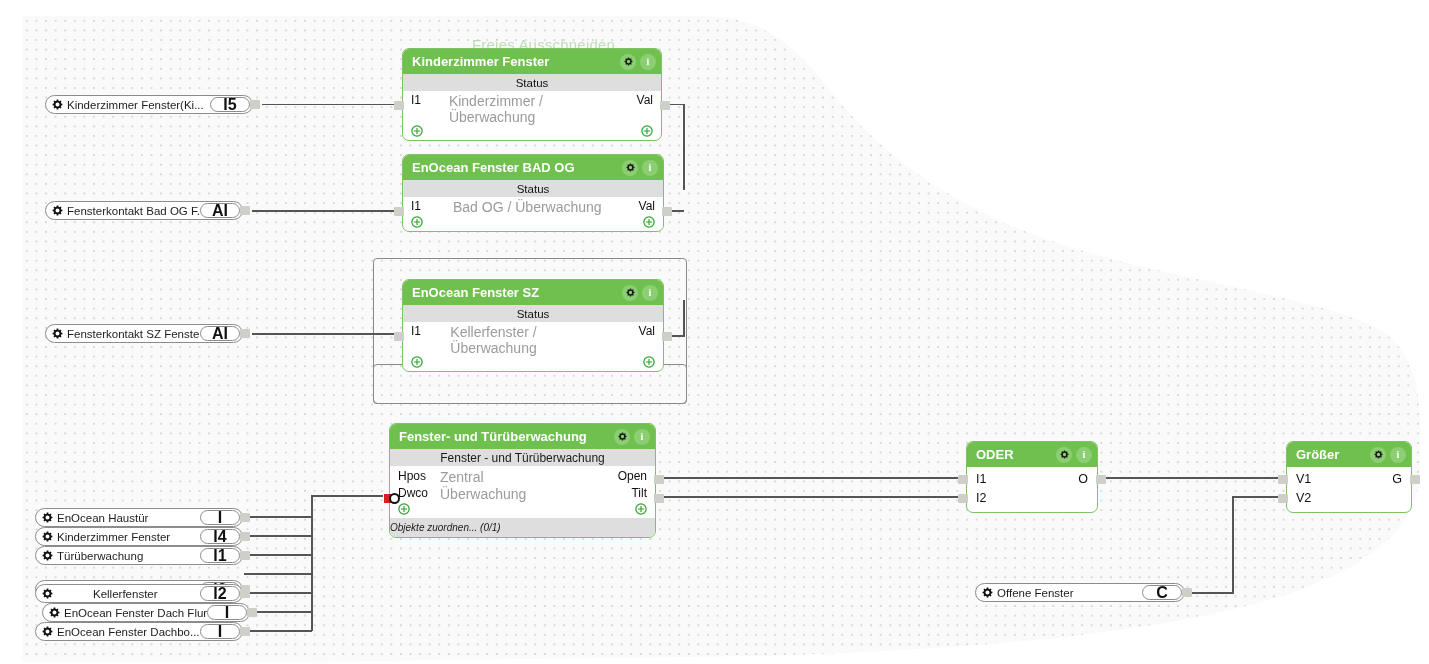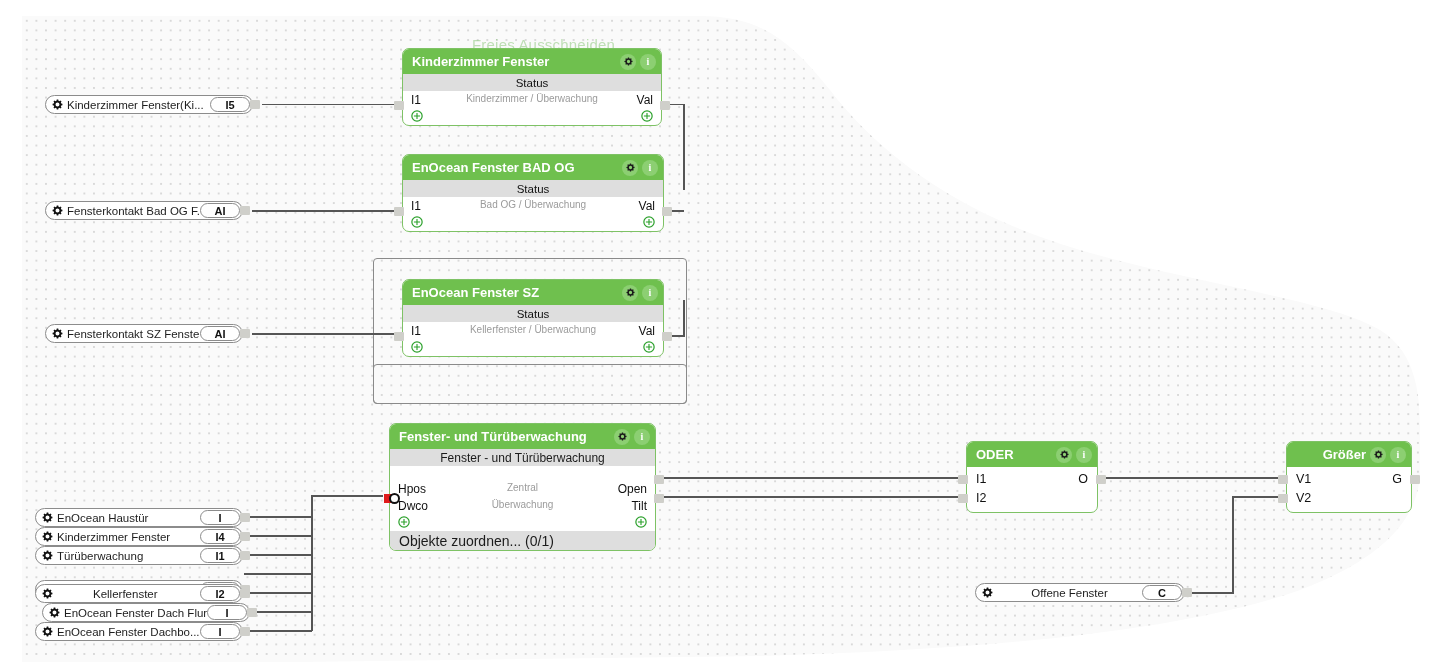--- a/index.html
+++ b/index.html
@@ -70,21 +70,21 @@
     display:block;
   }
   .pill .pname { flex: 1 1 auto; overflow:hidden; }
   .pill .badge {
     flex: 0 0 auto;
     width: 40px; height: 15px;
     margin-right: 2px;
     border: 1px solid #8c8c8c;
     border-radius: 8px;
     background: #fff;
-    font-size: 11px;
+    font-size: 16px;
     font-weight: bold;
     display:flex; align-items:center; justify-content:center;
     color:#111;
   }
   .pill .stub {
     position:absolute;
     right: -8px;
     width: 10px; height: 9px;
     background: #cfcfca;
     border-radius: 1px;
@@ -148,38 +148,38 @@
     position: relative;
     display:flex; align-items:flex-start;
     font-size: 12px;
     color: #111;
     padding: 0 8px;
     min-height: 17px;
   }
   .port-l { width: 42px; text-align:left; }
   .port-r { width: 42px; text-align:right; }
   .center-txt {
-    flex:1 1 auto; text-align:center;
-    color: #9b9b9b; font-size: 10px;
+    flex:1 1 auto; 
+    color: #9b9b9b; font-size: 14px;
   }
   .plusrow {
     display:flex; justify-content:space-between;
     padding: 0 8px 3px 8px;
   }
   .plus {
     width: 12px; height: 12px;
   }
   .footer-bar {
     background: #dedede;
     height: 19px;
     display:flex; align-items:center;
-    padding-left: 9px;
-    font-size: 14px;
+    font-size: 10px;
     color:#1b1b1b;
     border-radius: 0 0 6px 6px;
+    font-style: italic;
   }
   .conn {
     position: absolute;
     width: 10px; height: 9px;
     background: #cfcfca;
     border-radius:1px;
   }
   .conn.red-sq {
     width: 9px; height: 9px;
     background: #e01b1b;
@@ -326,21 +326,21 @@
       <div class="pill" style="left: 35px; top: 622px; width: 208px;">
         <svg class="gear" viewBox="0 0 16 16">
           <path fill="#111" d="M8 5.1A2.9 2.9 0 1 0 8 10.9 2.9 2.9 0 1 0 8 5.1zM6.9.8h2.2l.35 1.7 1.45.6 1.4-1 1.55 1.55-1 1.4.6 1.45 1.7.35v2.2l-1.7.35-.6 1.45 1 1.4-1.55 1.55-1.4-1-1.45.6-.35 1.7H6.9l-.35-1.7-1.45-.6-1.4 1L2.15 12.3l1-1.4-.6-1.45L.85 9.1V6.9l1.7-.35.6-1.45-1-1.4L3.7 2.15l1.4 1 1.45-.6z"></path>
         </svg>
         <span class="pname">EnOcean  Fenster  Dachbo...</span>
         <span class="badge">I</span>
         <span class="stub"></span>
       </div>
     </div>
 
-  <div class="pill" style="left:975px; top:583px; width:210px;text-align:center;">
+  <div class="pill" style="left:975px; top:583px; width:210px;">
     <svg class="gear" viewBox="0 0 16 16">
         <path fill="#111" d="M8 5.1A2.9 2.9 0 1 0 8 10.9 2.9 2.9 0 1 0 8 5.1zM6.9.8h2.2l.35 1.7 1.45.6 1.4-1 1.55 1.55-1 1.4.6 1.45 1.7.35v2.2l-1.7.35-.6 1.45 1 1.4-1.55 1.55-1.4-1-1.45.6-.35 1.7H6.9l-.35-1.7-1.45-.6-1.4 1L2.15 12.3l1-1.4-.6-1.45L.85 9.1V6.9l1.7-.35.6-1.45-1-1.4L3.7 2.15l1.4 1 1.45-.6z"></path>
       </svg>
     <span class="pname">Offene Fenster</span>
     <span class="badge">C</span>
     <span class="stub"></span>
   </div>
 
   <div class="node" style="left:402px; top:48px; width:260px;">
     <div class="node-hdr">
@@ -442,21 +442,21 @@
     <div class="node-hdr">
       <span class="htitle">Fenster- und Türüberwachung</span>
       <span class="hicon">
           <svg width="9" height="9" viewBox="0 0 16 16">
             <path fill="#1a1a1a" d="M8 5.1A2.9 2.9 0 1 0 8 10.9 2.9 2.9 0 1 0 8 5.1zM6.9.8h2.2l.35 1.7 1.45.6 1.4-1 1.55 1.55-1 1.4.6 1.45 1.7.35v2.2l-1.7.35-.6 1.45 1 1.4-1.55 1.55-1.4-1-1.45.6-.35 1.7H6.9l-.35-1.7-1.45-.6-1.4 1L2.15 12.3l1-1.4-.6-1.45L.85 9.1V6.9l1.7-.35.6-1.45-1-1.4L3.7 2.15l1.4 1 1.45-.6z"></path>
           </svg>
         </span>
       <span class="hicon info">i</span>
     </div>
     <div class="subtitle-bar">Fenster - und Türüberwachung</div>
-    <div class="node-body" style="padding-top:16px;">
+    <div class="node-body" style="padding-top:3px;">
       <div class="row">
         <span class="port-l">Hpos</span>
         <span class="center-txt">Zentral</span>
         <span class="port-r">Open</span>
       </div>
       <div class="row">
         <span class="port-l">Dwco</span>
         <span class="center-txt">Überwachung</span>
         <span class="port-r">Tilt</span>
       </div>
@@ -496,21 +496,21 @@
       <div class="logic-row">
         <span>I2</span>
         <span></span>
       </div>
     </div>
     <span class="conn" style="left:-9px; top:33px;"></span>
     <span class="conn" style="left:-9px; top:52px;"></span>
     <span class="conn" style="right:-9px; top:33px;"></span>
   </div>
 
-  <div class="node" style="left:1286px; top:441px; width:126px;text-align:right;">
+  <div class="node" style="left:1286px; top:441px; width:126px;">
     <div class="node-hdr">
       <span class="htitle">Größer</span>
       <span class="hicon">
           <svg width="9" height="9" viewBox="0 0 16 16">
             <path fill="#1a1a1a" d="M8 5.1A2.9 2.9 0 1 0 8 10.9 2.9 2.9 0 1 0 8 5.1zM6.9.8h2.2l.35 1.7 1.45.6 1.4-1 1.55 1.55-1 1.4.6 1.45 1.7.35v2.2l-1.7.35-.6 1.45 1 1.4-1.55 1.55-1.4-1-1.45.6-.35 1.7H6.9l-.35-1.7-1.45-.6-1.4 1L2.15 12.3l1-1.4-.6-1.45L.85 9.1V6.9l1.7-.35.6-1.45-1-1.4L3.7 2.15l1.4 1 1.45-.6z"></path>
           </svg>
         </span>
       <span class="hicon info">i</span>
     </div>
     <div class="node-body" style="padding:2px 0 5px 0;">

